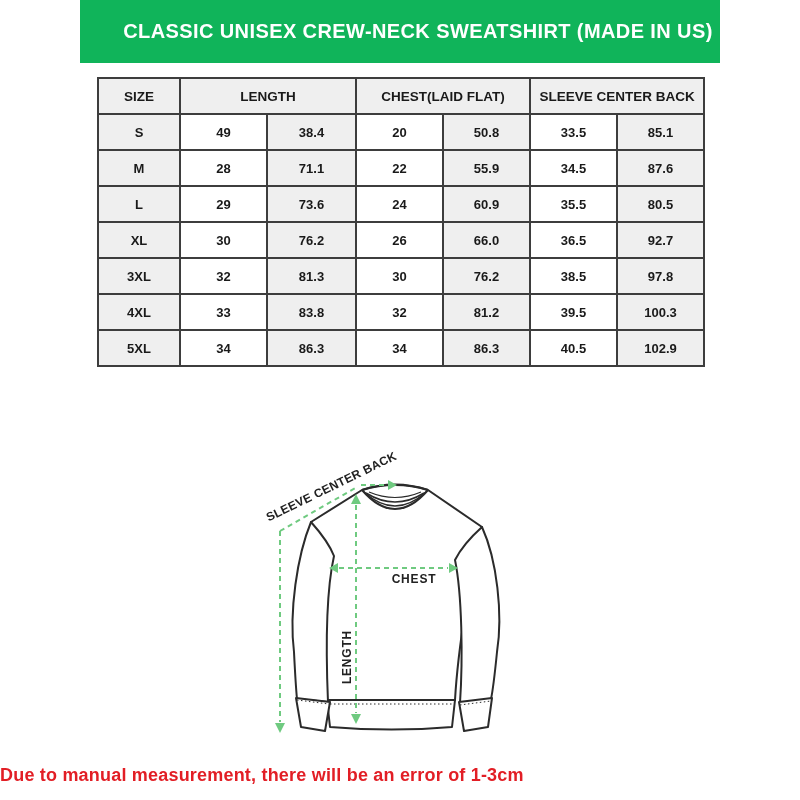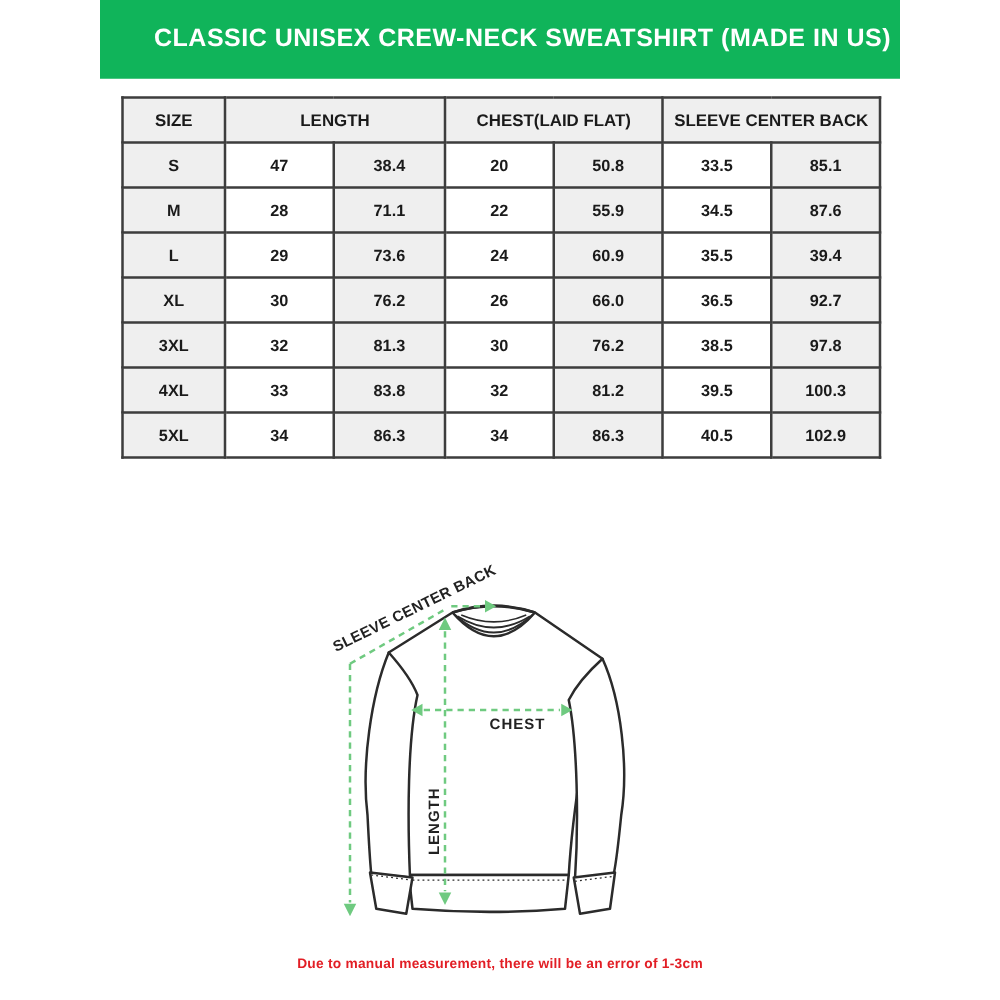--- a/index.html
+++ b/index.html
@@ -44,22 +44,22 @@
   .diag-label{
     position:absolute;font-size:12px;font-weight:bold;color:#222;
     letter-spacing:.8px;white-space:nowrap;line-height:14px;
   }
   .label-sleeve{left:267px;top:511px;transform-origin:left center;transform:rotate(-26deg);letter-spacing:.3px;}
   .label-chest{left:372px;top:572px;width:84px;text-align:center;}
   .label-length{left:312px;top:650px;width:70px;text-align:center;transform:rotate(-90deg);}
 
   
   .footnote{
-    position:absolute;left:0;top:765px;width:800px;text-align:center;
-    color:var(--note);font-size:11px;font-weight:bold;letter-spacing:.2px;
+    position:absolute;left:0;top:765px;width:800px;text-align:left;
+    color:var(--note);font-size:18px;font-weight:bold;letter-spacing:.2px;
   }
 </style>
 </head>
 <body>
 
 <div class="page">
 
   <div class="title-bar">
     <h1>CLASSIC UNISEX CREW-NECK SWEATSHIRT (MADE IN US)</h1>
   </div>
@@ -78,21 +78,21 @@
       <tr>
         <th class="shade">SIZE</th>
         <th class="shade" colspan="2">LENGTH</th>
         <th class="shade" colspan="2">CHEST(LAID FLAT)</th>
         <th class="shade" colspan="2">SLEEVE CENTER BACK</th>
       </tr>
     </thead>
     <tbody>
         <tr>
           <td class="shade">S</td>
-          <td>47</td>
+          <td>49</td>
           <td class="shade">38.4</td>
           <td>20</td>
           <td class="shade">50.8</td>
           <td>33.5</td>
           <td class="shade">85.1</td>
         </tr>
         <tr>
           <td class="shade">M</td>
           <td>28</td>
           <td class="shade">71.1</td>
@@ -101,21 +101,21 @@
           <td>34.5</td>
           <td class="shade">87.6</td>
         </tr>
         <tr>
           <td class="shade">L</td>
           <td>29</td>
           <td class="shade">73.6</td>
           <td>24</td>
           <td class="shade">60.9</td>
           <td>35.5</td>
-          <td class="shade">39.4</td>
+          <td class="shade">80.5</td>
         </tr>
         <tr>
           <td class="shade">XL</td>
           <td>30</td>
           <td class="shade">76.2</td>
           <td>26</td>
           <td class="shade">66.0</td>
           <td>36.5</td>
           <td class="shade">92.7</td>
         </tr>

